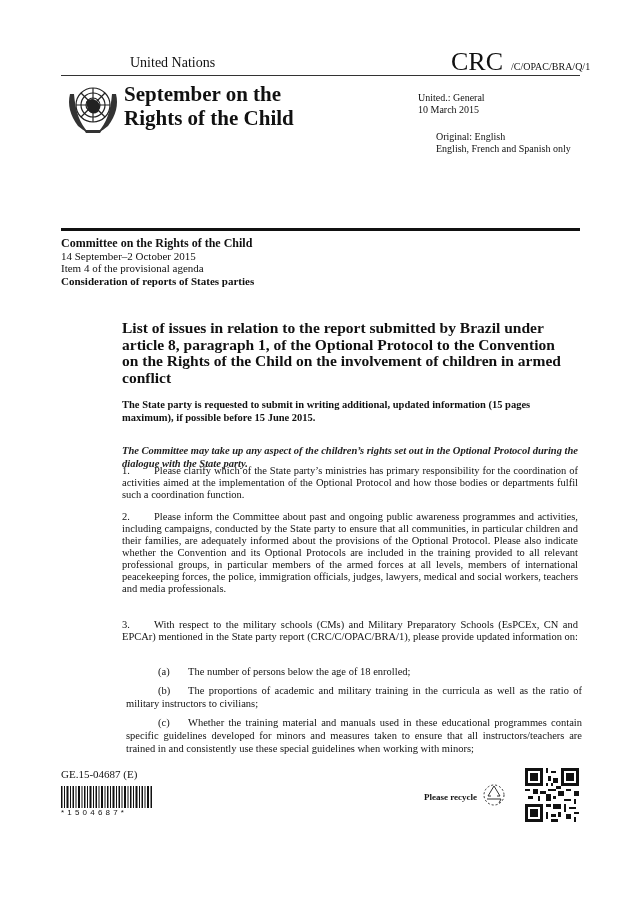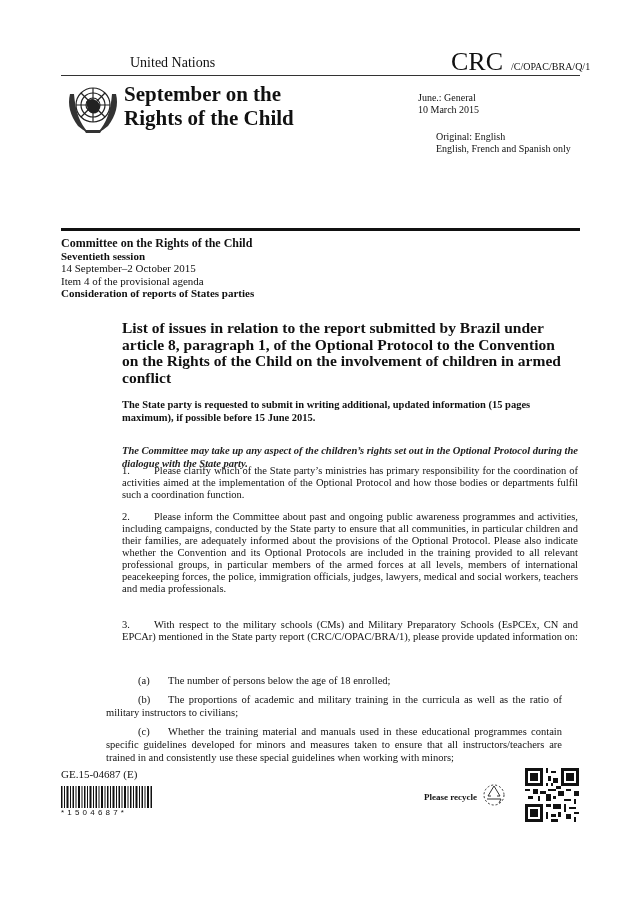--- a/index.html
+++ b/index.html
@@ -16,21 +16,21 @@
   .orig { left: 436px; top: 131px; font-size: 10px; line-height: 12px; }
   .rule-thick { left: 61px; top: 228px; width: 519px; height: 3px; background: #111; }
   .committee { left: 61px; top: 237px; font-size: 11px; line-height: 12.5px; }
   .committee .b1 { font-weight: bold; font-size: 12px; }
   .committee .b { font-weight: bold; }
   .doc-title { left: 122px; top: 320px; width: 440px; font-size: 15.5px; font-weight: bold; line-height: 16.5px; }
   .request { left: 122px; top: 398px; width: 456px; font-size: 10.5px; font-weight: bold; line-height: 13px; }
   .italic-note { left: 122px; top: 444px; width: 456px; font-size: 10.5px; font-style: italic; line-height: 13px; text-align: justify; color: #222; font-weight: bold; }
   .para { position: absolute; left: 122px; width: 456px; font-size: 10.5px; line-height: 12px; text-align: justify; }
   .para .num { display: inline-block; width: 32px; }
-  .sub { position: absolute; left: 106px; width: 456px; font-size: 10.5px; line-height: 12.9px; text-align: justify; margin-top: 9px; }
+  .sub { position: absolute; left: 126px; width: 456px; font-size: 10.5px; line-height: 12.9px; text-align: justify; }
   .sub .lbl { display: inline-block; margin-left: 32px; width: 30px; }
   .job { left: 61px; top: 768px; font-size: 11px; }
   .barcode { left: 61px; top: 786px; width: 92px; height: 22px; }
   .barcode-num { left: 61px; top: 808px; font-family: "Liberation Sans", sans-serif; font-size: 8px; letter-spacing: 3.2px; }
   .recycle { left: 424px; top: 792px; font-size: 9px; font-weight: bold; text-align: center; }
   .recycle-icon { left: 482px; top: 783px; width: 24px; height: 24px; }
   .qr { left: 525px; top: 768px; width: 54px; height: 54px; }
 </style>
 </head>
 <body>
@@ -56,33 +56,32 @@
     <path d="M20 50 l18 0 l-2 3 l-14 0 z"></path>
   </g>
 </svg>
 
 <div class="abs body-title">
   <div>September on the</div>
   <div>Rights of the Child</div>
 </div>
 
 <div class="abs distr">
-  <div>June.: General</div>
+  <div>United.: General</div>
   <div>10 March 2015</div>
 </div>
 <div class="abs orig">
   <div>Original: English</div>
   <div>English, French and Spanish only</div>
 </div>
 
 <div class="abs rule-thick"></div>
 
 <div class="abs committee">
   <div class="b1">Committee on the Rights of the Child</div>
-  <div class="b">Seventieth session</div>
   <div>14 September–2 October 2015</div>
   <div>Item 4 of the provisional agenda</div>
   <div class="b">Consideration of reports of States parties</div>
 </div>
 
 <div class="abs doc-title">List of issues in relation to the report submitted by Brazil under article 8, paragraph 1, of the Optional Protocol to the Convention on the Rights of the Child on the involvement of children in armed conflict</div>
 <div class="abs request">The State party is requested to submit in writing additional, updated information (15 pages maximum), if possible before 15 June 2015.</div>
 <div class="abs italic-note">The Committee may take up any aspect of the children’s rights set out in the Optional Protocol during the dialogue with the State party.</div>
 
 <div class="para" style="top:465px;">

